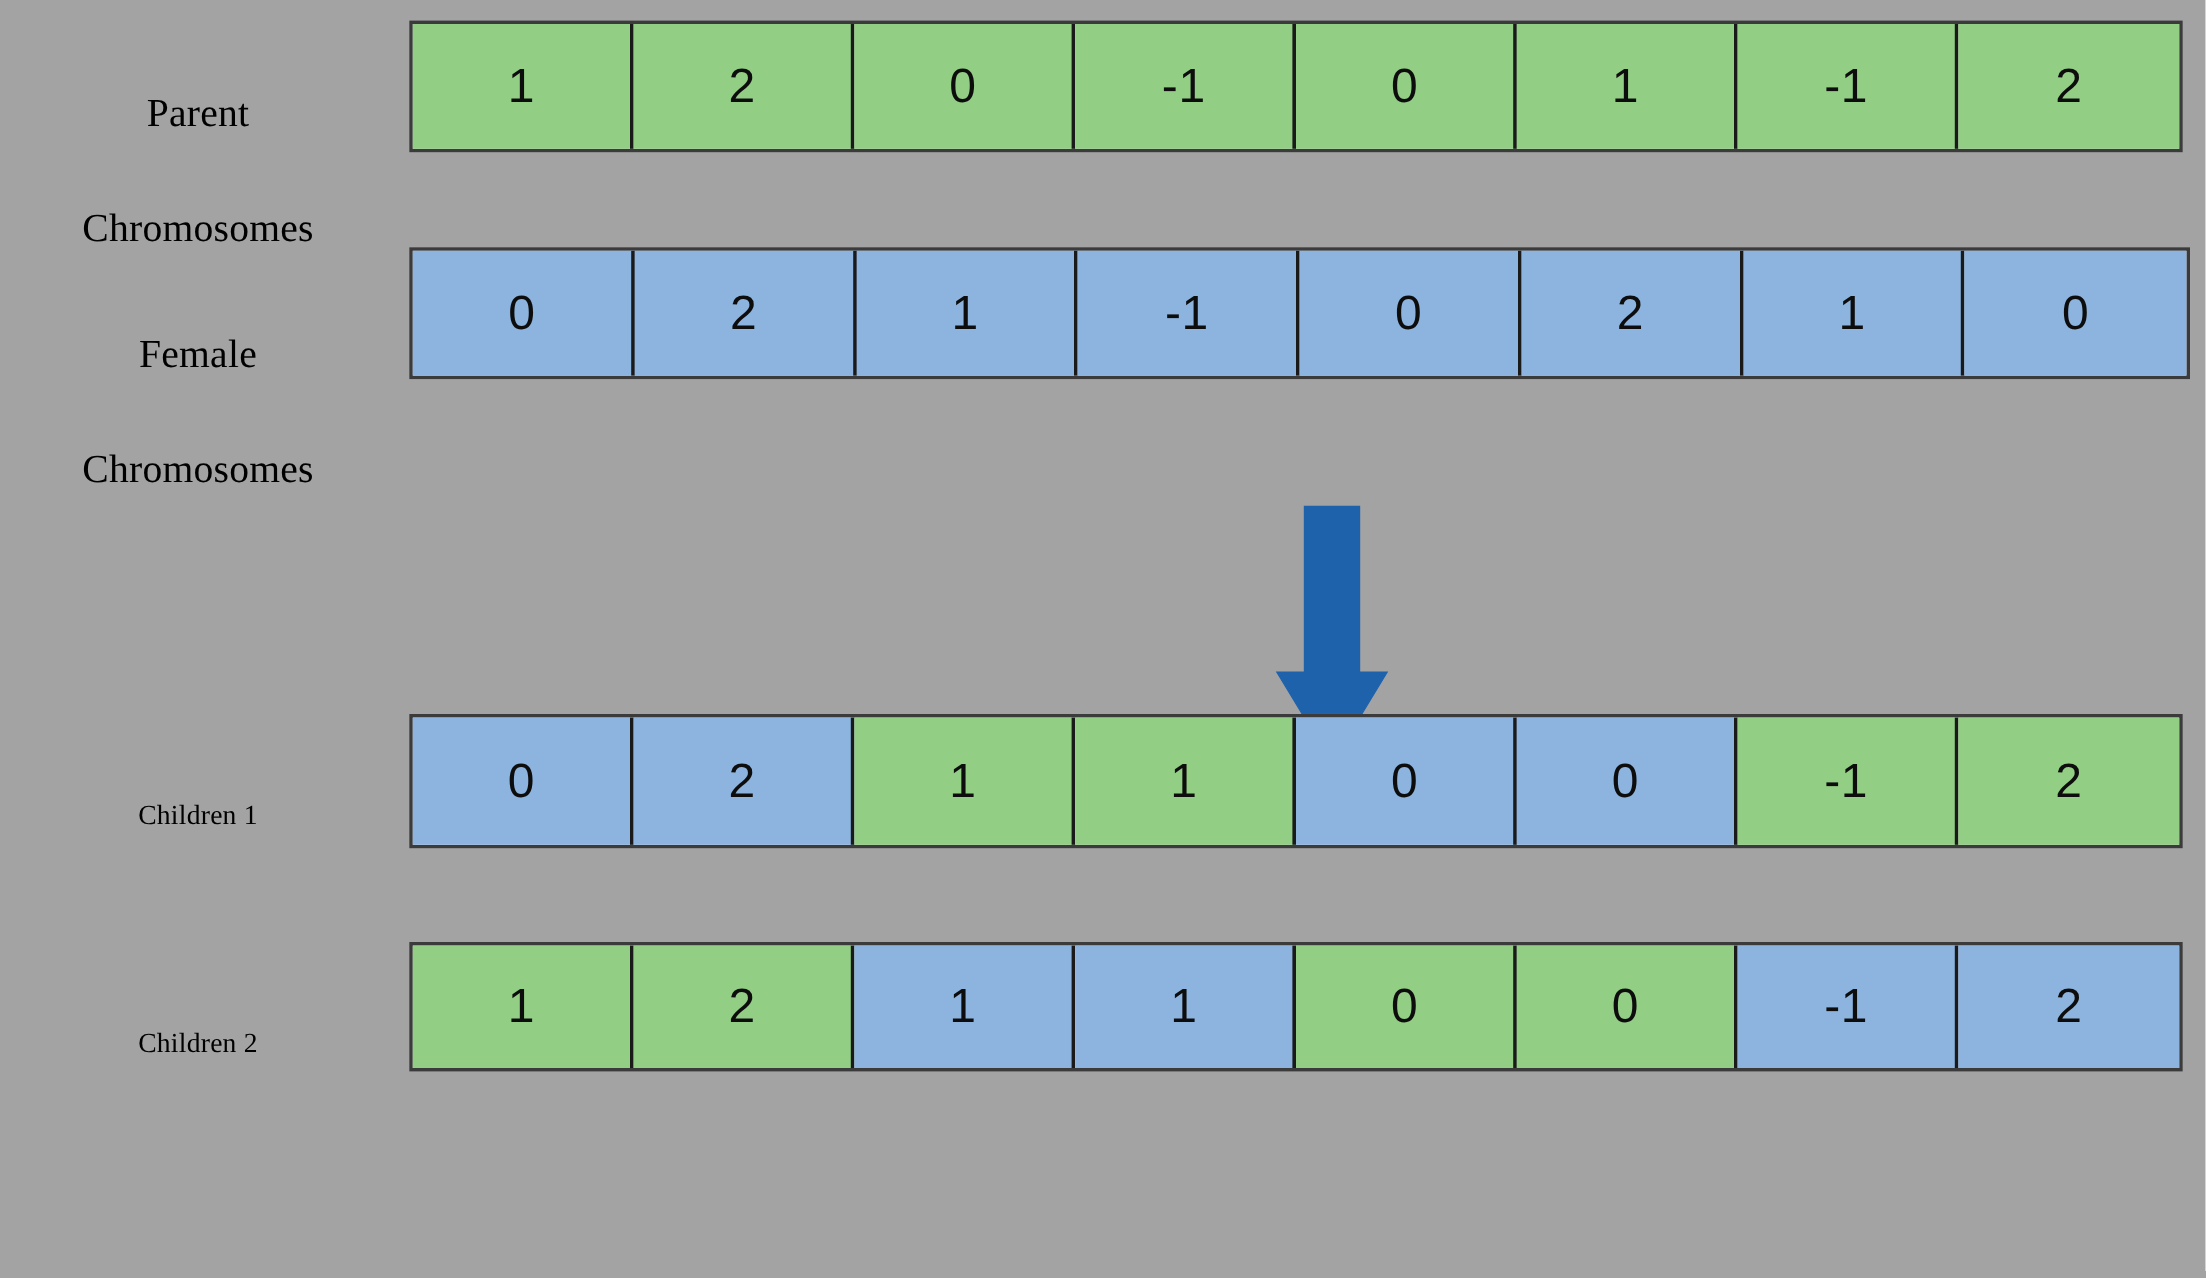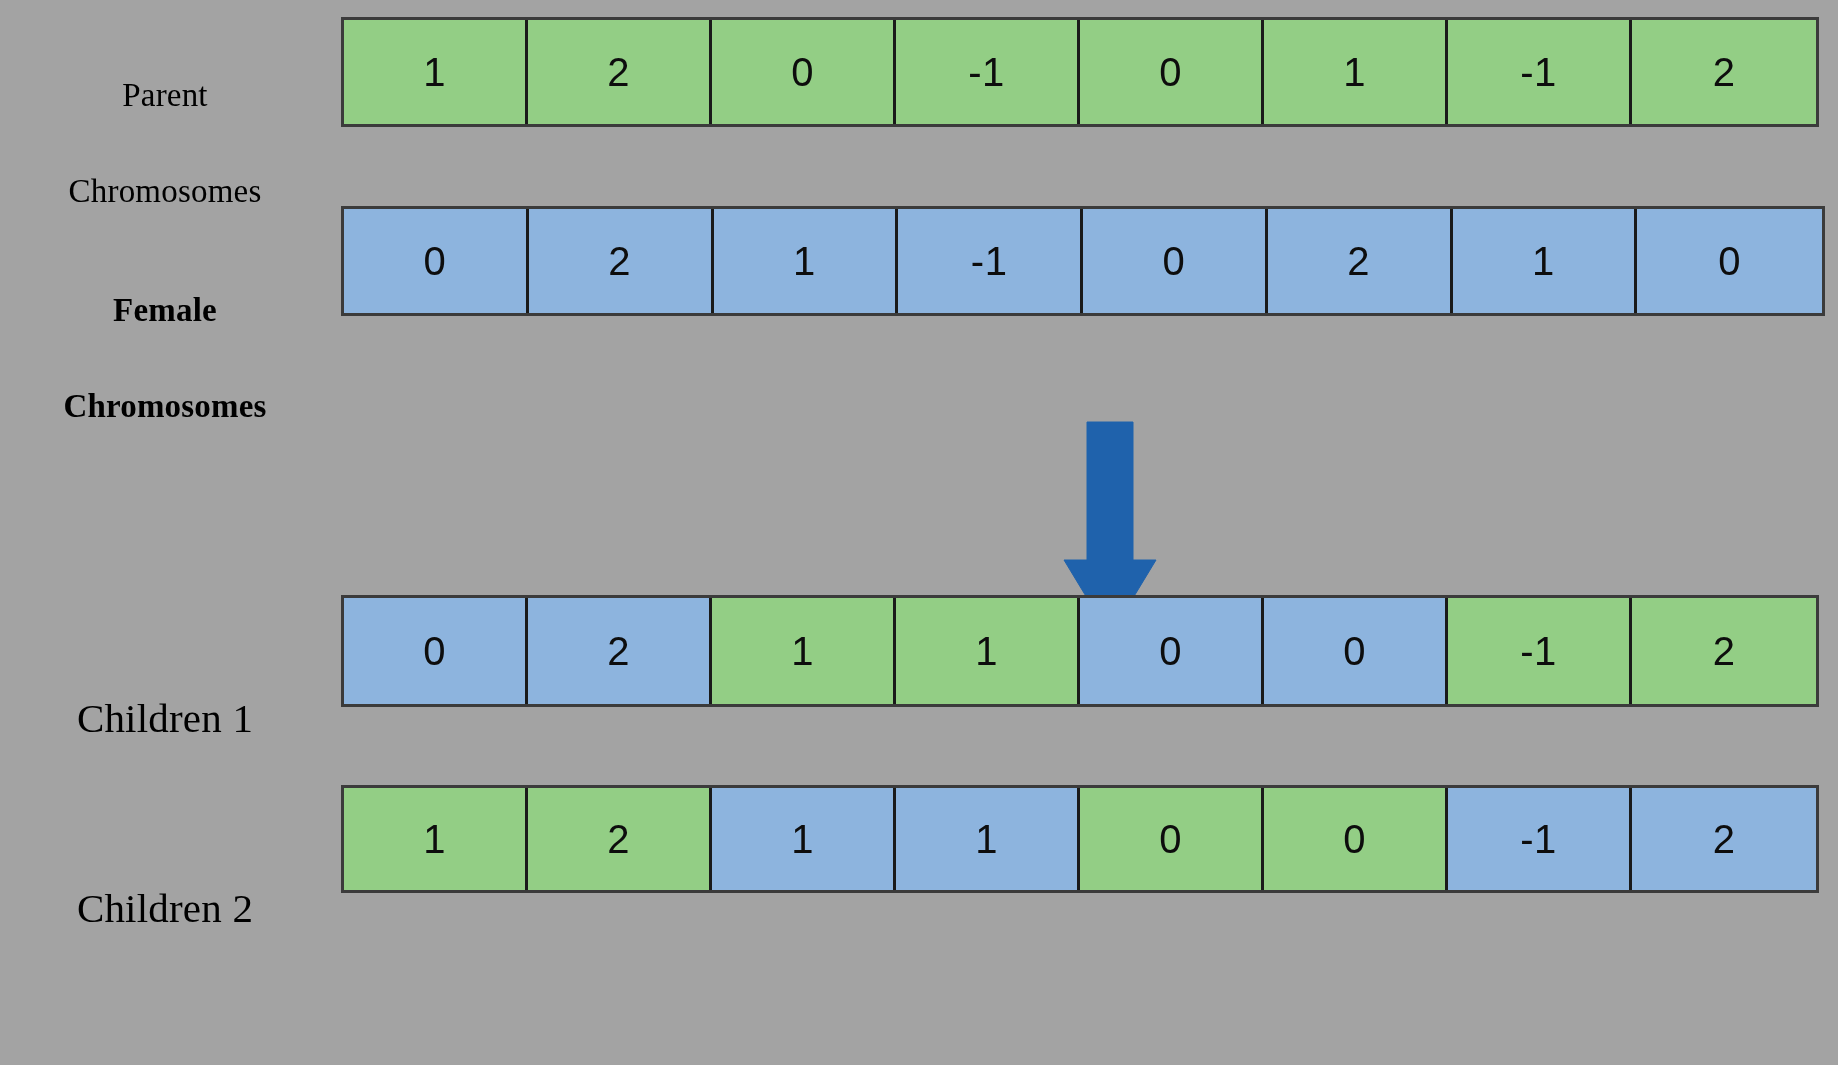--- a/index.html
+++ b/index.html
@@ -14,21 +14,21 @@
     background: #a3a3a3;
     overflow: hidden;
     font-family: "Liberation Serif", "DejaVu Serif", serif;
   }
 
   
   .row-label {
     position: absolute;
     color: #000000;
     font-family: "Liberation Serif", "DejaVu Serif", serif;
-    font-size: 41px;
+    font-size: 23px;
     line-height: 1.45;
     text-align: center;
     white-space: pre-line;
     letter-spacing: 0.2px;
   }
   .row-label.two-line { font-size: 33px; }
 
   
   .strip {
     position: absolute;
@@ -88,21 +88,21 @@
         <span>1</span>
       </div>
     <div class="cell green" style="width:12.5%">
         <span>-1</span>
       </div>
     <div class="cell green" style="width:12.5%">
         <span>2</span>
       </div>
   </div>
 
-  <div class="row-label two-line" style="left:0px; top:239px; width:330px;font-weight:bold;">
+  <div class="row-label two-line" style="left:0px; top:225px; width:330px;">
     <div>Female</div>
     <div>Chromosomes</div>
   </div>
   <div class="strip" style="left:341px; top:206px; width:1484px; height:110px;">
     <div class="cell blue" style="width:12.5%">
         <span>0</span>
       </div>
     <div class="cell blue" style="width:12.5%">
         <span>2</span>
       </div>

